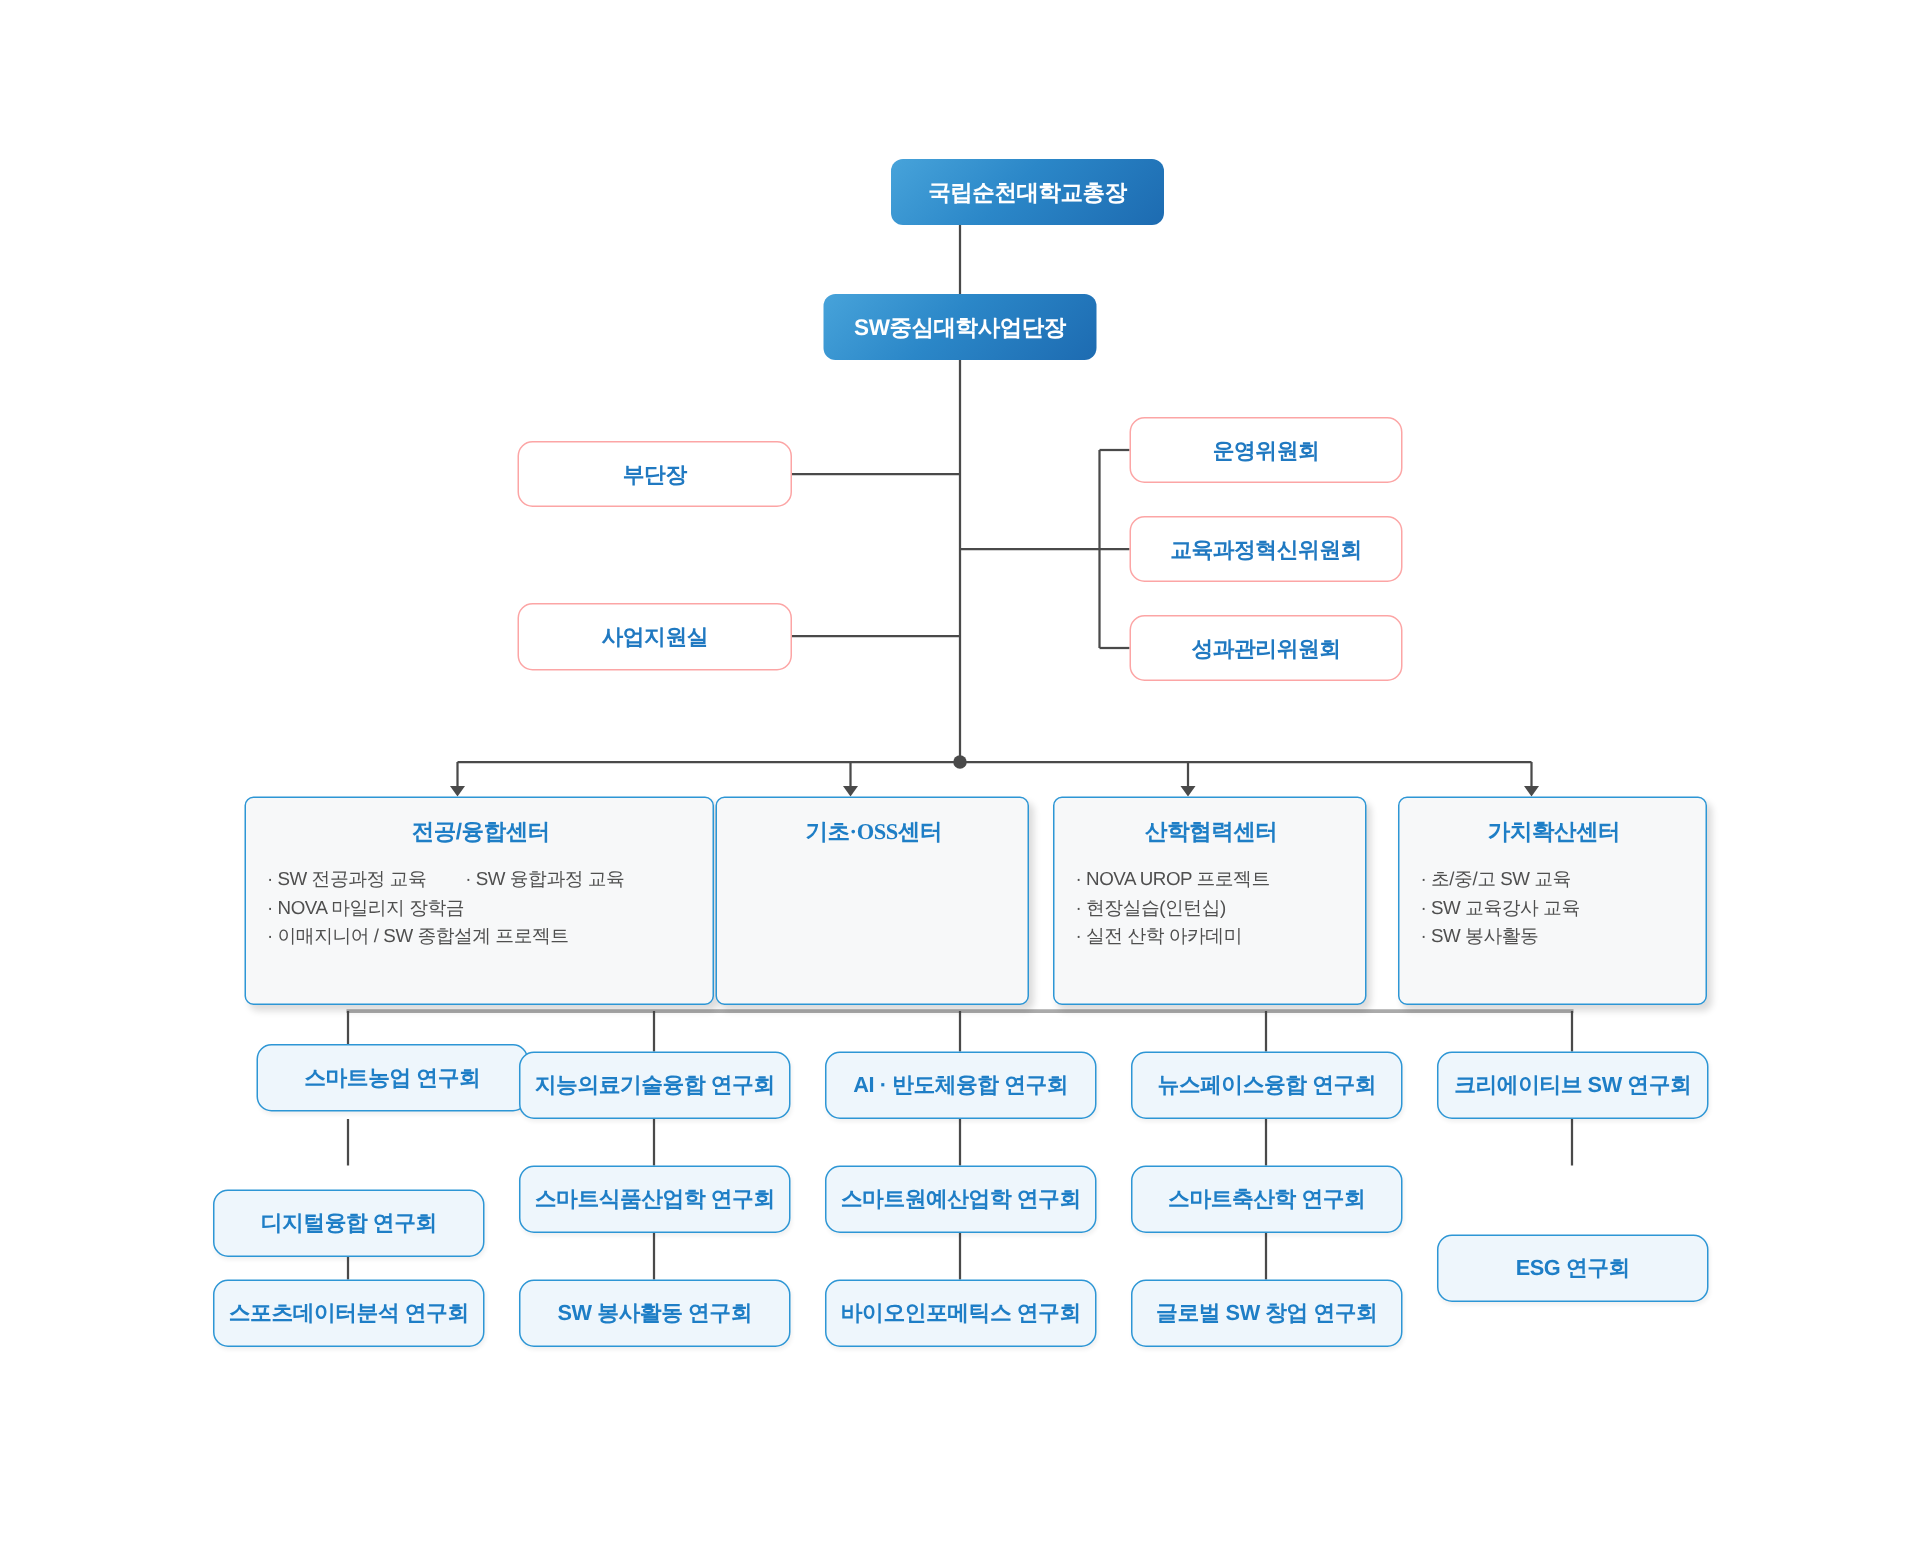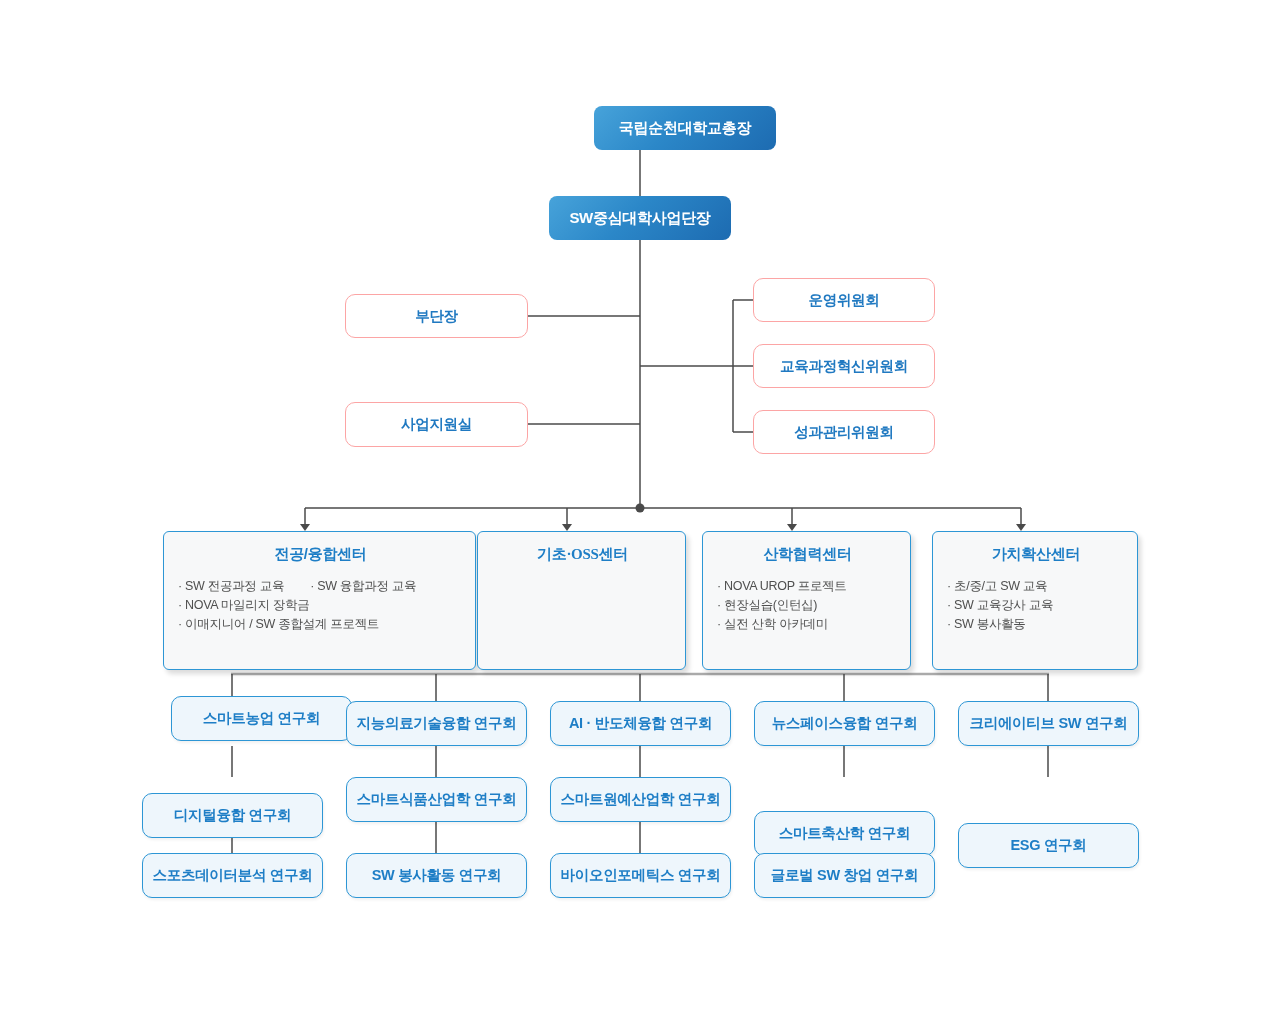--- a/index.html
+++ b/index.html
@@ -131,19 +131,19 @@
 
   <div class="node node-research" style="left:346px;top:701px;width:181px;height:45px;">지능의료기술융합 연구회</div>
   <div class="node node-research" style="left:346px;top:777px;width:181px;height:45px;">스마트식품산업학 연구회</div>
   <div class="node node-research" style="left:346px;top:853px;width:181px;height:45px;">SW 봉사활동 연구회</div>
 
   <div class="node node-research" style="left:550px;top:701px;width:181px;height:45px;">AI · 반도체융합 연구회</div>
   <div class="node node-research" style="left:550px;top:777px;width:181px;height:45px;">스마트원예산업학 연구회</div>
   <div class="node node-research" style="left:550px;top:853px;width:181px;height:45px;">바이오인포메틱스 연구회</div>
 
   <div class="node node-research" style="left:754px;top:701px;width:181px;height:45px;">뉴스페이스융합 연구회</div>
-  <div class="node node-research" style="left:754px;top:777px;width:181px;height:45px;margin-top:34px;">스마트축산학 연구회</div>
+  <div class="node node-research" style="left:754px;top:777px;width:181px;height:45px;">스마트축산학 연구회</div>
   <div class="node node-research" style="left:754px;top:853px;width:181px;height:45px;">글로벌 SW 창업 연구회</div>
 
   <div class="node node-research" style="left:958px;top:701px;width:181px;height:45px;">크리에이티브 SW 연구회</div>
   <div class="node node-research" style="left:958px;top:777px;width:181px;height:45px;margin-top:46px;">ESG 연구회</div>
 
 </div>
 
 </body></html>

